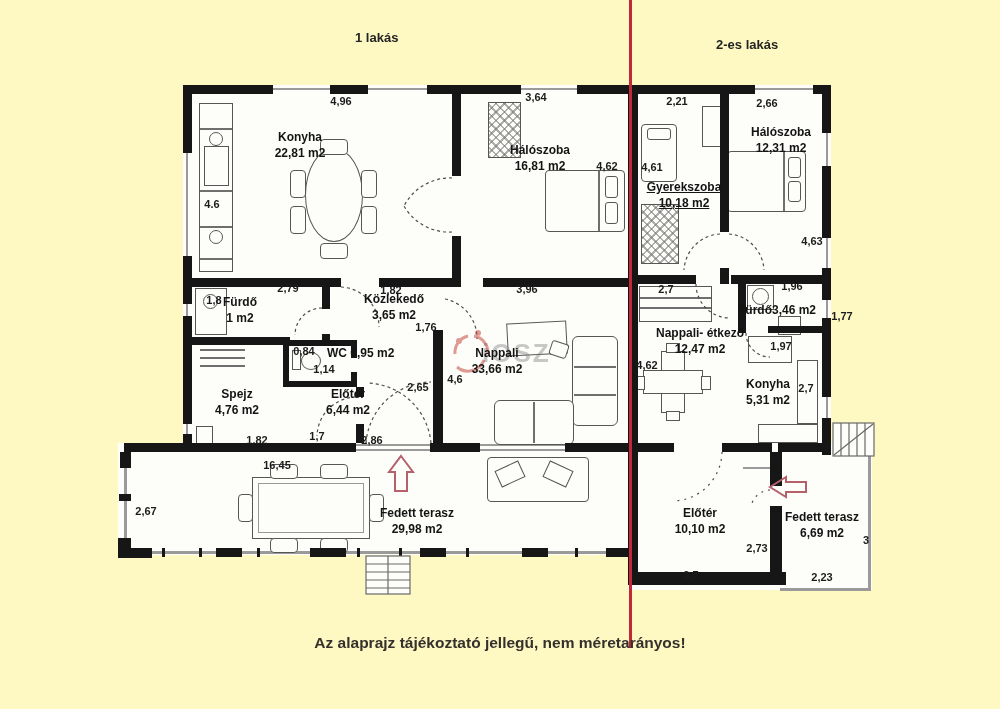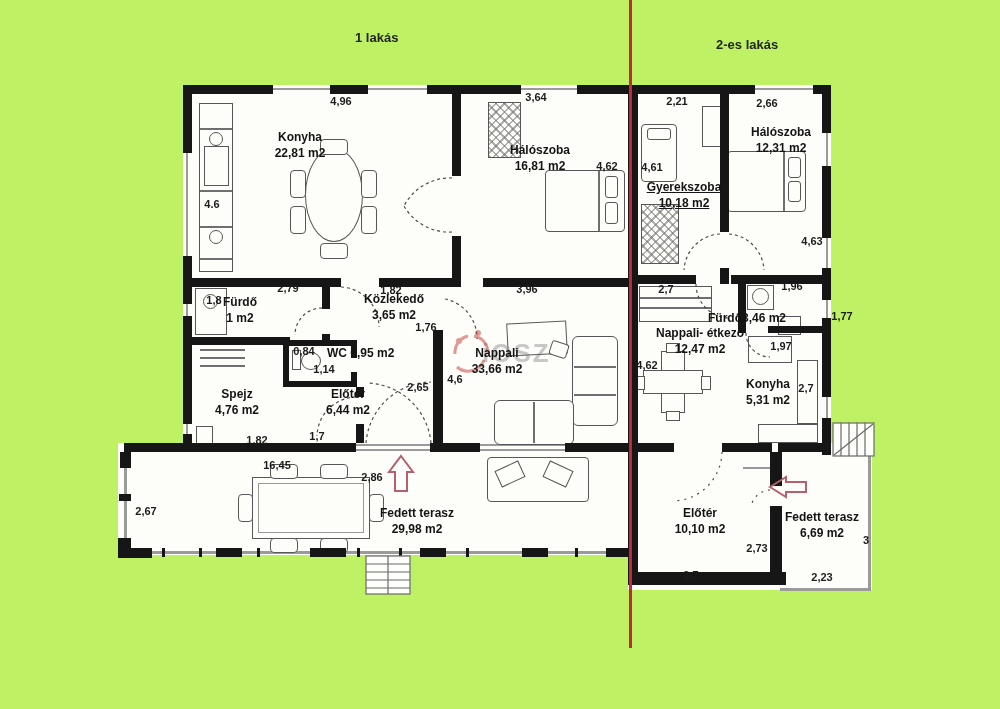--- a/index.html
+++ b/index.html
@@ -1,16 +1,16 @@
 <!DOCTYPE html>
 <html><head>
 <meta charset="utf-8">
 <style>
   html,body{margin:0;padding:0;}
-  #canvas{position:relative;width:1000px;height:709px;background:#bef264;overflow:hidden;
+  #canvas{position:relative;width:1000px;height:709px;background:#fef9c3;overflow:hidden;
           font-family:"Liberation Sans",sans-serif;}
   .paper{position:absolute;background:#fdfdfa;}
   .w{position:absolute;background:#161616;z-index:3;}
   .tl{position:absolute;background:#9a9a9a;z-index:2;}
   .f{position:absolute;border:1.5px solid #565656;background:#fdfdfa;box-sizing:border-box;z-index:2;}
   .fl{position:absolute;background:#6f6f6f;z-index:3;}
   .circle{border-radius:50%;}
   .hatch{background:
      repeating-linear-gradient(45deg,rgba(110,110,110,.55) 0 1.5px,transparent 1.5px 6px),
      repeating-linear-gradient(-45deg,rgba(110,110,110,.55) 0 1.5px,transparent 1.5px 6px),#fdfdfa;}
@@ -230,21 +230,21 @@
   <div class="room inline" style="left:327px;top:346px;">
     <span>WC</span>&nbsp;<span>0,95 m2</span></div>
   <div class="room" style="left:497px;top:346px;">
     <span>Nappali</span>
       <span>33,66 m2</span>
     </div>
   <div class="room" style="left:700px;top:326px;">
     <span>Nappali- étkező</span>
       <span>12,47 m2</span>
     </div>
-  <div class="room inline" style="left:708px;top:303px;margin-top:8px;">
+  <div class="room inline" style="left:738px;top:303px;">
     <span>Fürdő</span><span>3,46 m2</span></div>
   <div class="room" style="left:768px;top:377px;">
     <span>Konyha</span>
       <span>5,31 m2</span>
     </div>
   <div class="room" style="left:237px;top:387px;">
     <span>Spejz</span>
       <span>4,76 m2</span>
     </div>
   <div class="room" style="left:348px;top:387px;">
@@ -282,21 +282,21 @@
   <div class="dim" style="left:842px;top:311px;">1,77</div>
   <div class="dim" style="left:304px;top:346px;">0,84</div>
   <div class="dim" style="left:324px;top:364px;">1,14</div>
   <div class="dim" style="left:418px;top:382px;">2,65</div>
   <div class="dim" style="left:455px;top:374px;">4,6</div>
   <div class="dim" style="left:647px;top:360px;">4,62</div>
   <div class="dim" style="left:781px;top:341px;">1,97</div>
   <div class="dim" style="left:806px;top:383px;">2,7</div>
   <div class="dim" style="left:257px;top:435px;">1,82</div>
   <div class="dim" style="left:317px;top:431px;">1,7</div>
-  <div class="dim" style="left:372px;top:435px;margin-top:37px;">2,86</div>
+  <div class="dim" style="left:372px;top:435px;">2,86</div>
   <div class="dim" style="left:277px;top:460px;">16,45</div>
   <div class="dim" style="left:146px;top:506px;">2,67</div>
   <div class="dim" style="left:757px;top:543px;">2,73</div>
   <div class="dim" style="left:691px;top:570px;">3,7</div>
   <div class="dim" style="left:822px;top:572px;">2,23</div>
   <div class="dim" style="left:866px;top:535px;">3</div>
 
   <div class="wm-text">iOSZ</div>
 
   <svg id="overlay" width="1000" height="709" viewBox="0 0 1000 709">
@@ -340,13 +340,14 @@
       <path d="M455,354 a17,17 0 0 1 13,-18"></path>
       <path d="M474,336 a17,17 0 0 1 14,18"></path>
       <path d="M484,360 a17,17 0 0 1 -27,7"></path>
       <circle cx="459" cy="341" r="3" fill="#c23b2e" stroke="none"></circle>
       <circle cx="478" cy="333" r="3" fill="#c23b2e" stroke="none"></circle>
     </g>
   </svg>
 
   <div id="redline"></div>
 
+  <div class="caption">Az alaprajz tájékoztató jellegű, nem méretarányos!</div>
 </div>
 
 </body></html>

